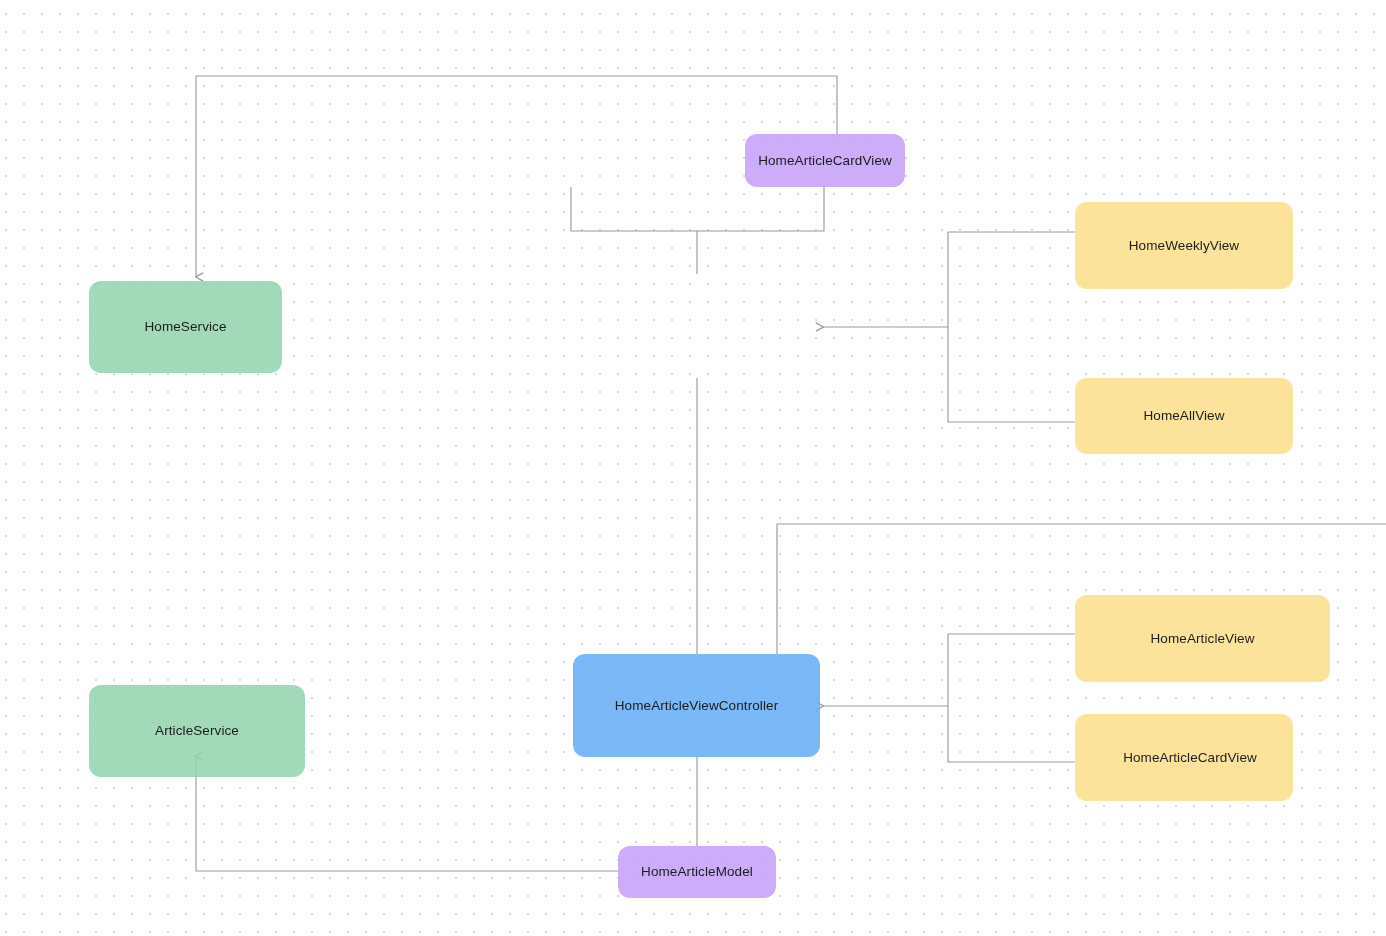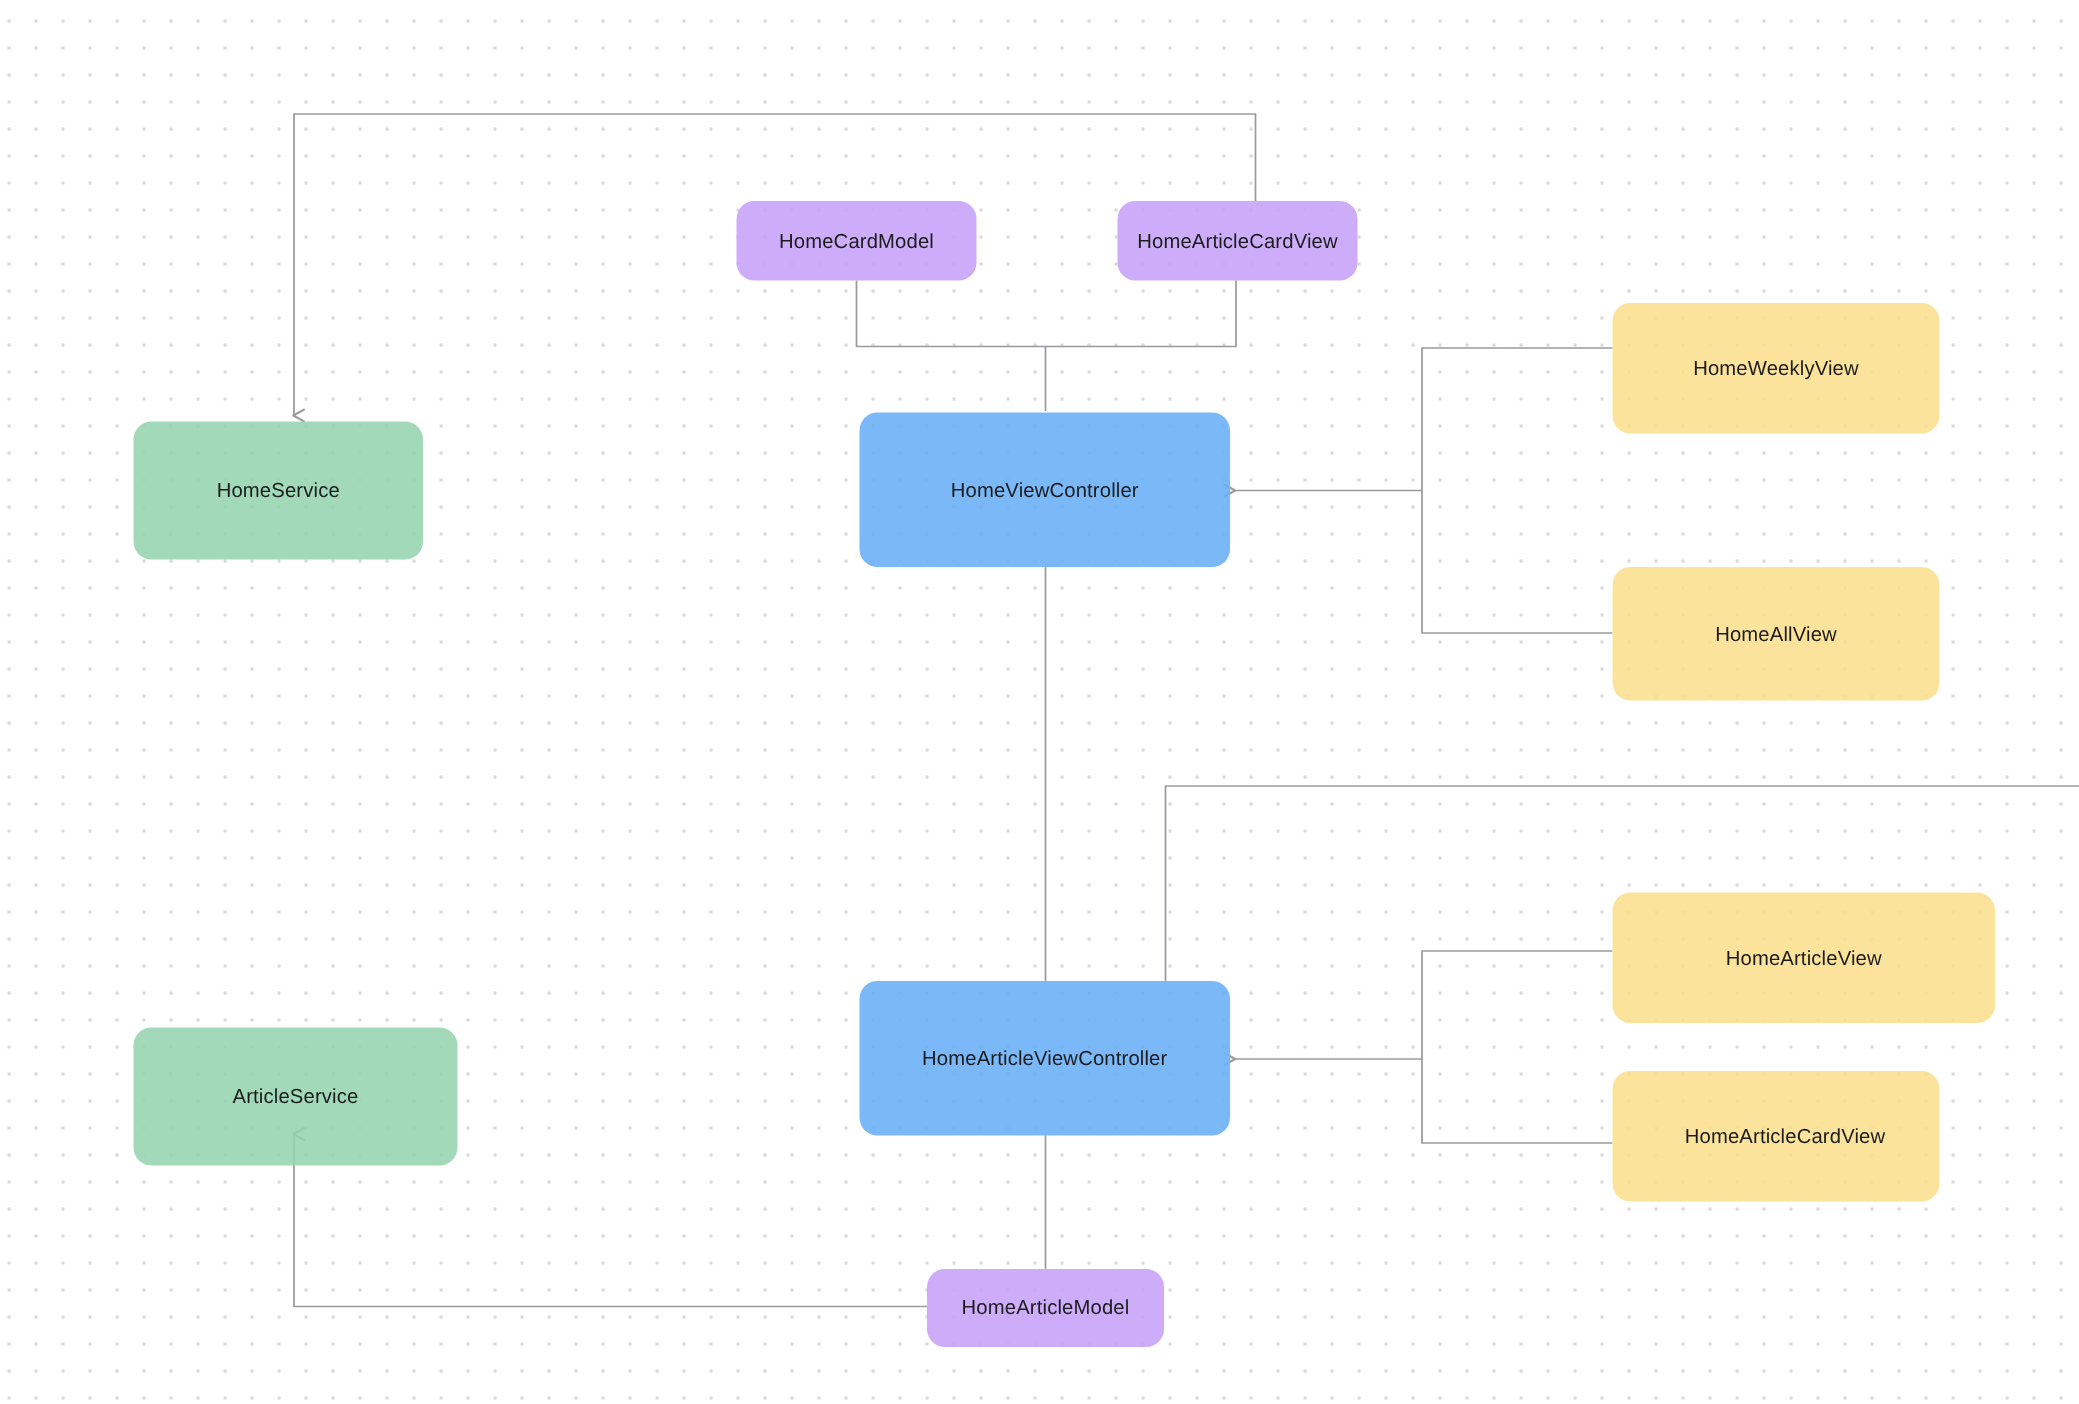--- a/index.html
+++ b/index.html
@@ -90,41 +90,35 @@
 
     <path class="edge" d="M1075,634 L948,634 L948,706 L823,706" marker-end="url(#arrow-left)"></path>
 
     <path class="edge" d="M1075,762 L948,762 L948,706"></path>
 
     <path class="edge" d="M697,846 L697,757"></path>
 
     <path class="edge" d="M618,871 L196,871 L196,756" marker-end="url(#arrow-up)"></path>
   </svg>
 
-  <div class="node n-model" style="left:491px; top:134px; width:160px; height:53px;">
-    <span class="node-label">HomeCardModel</span>
-  </div>
 
   <div class="node n-model" style="left:745px; top:134px; width:160px; height:53px;">
     <span class="node-label">HomeArticleCardView</span>
   </div>
 
   <div class="node n-service" style="left:89px; top:281px; width:193px; height:92px;">
     <span class="node-label">HomeService</span>
   </div>
 
-  <div class="node n-controller" style="left:573px; top:275px; width:247px; height:103px;">
-    <span class="node-label">HomeViewController</span>
-  </div>
 
   <div class="node n-view" style="left:1075px; top:202px; width:218px; height:87px;">
     <span class="node-label">HomeWeeklyView</span>
   </div>
 
-  <div class="node n-view" style="left:1075px; top:378px; width:218px; height:89px;">
+  <div class="node n-view" style="left:1075px; top:378px; width:218px; height:76px;">
     <span class="node-label">HomeAllView</span>
   </div>
 
   <div class="node n-service" style="left:89px; top:685px; width:216px; height:92px;">
     <span class="node-label">ArticleService</span>
   </div>
 
   <div class="node n-controller" style="left:573px; top:654px; width:247px; height:103px;">
     <span class="node-label">HomeArticleViewController</span>
   </div>

